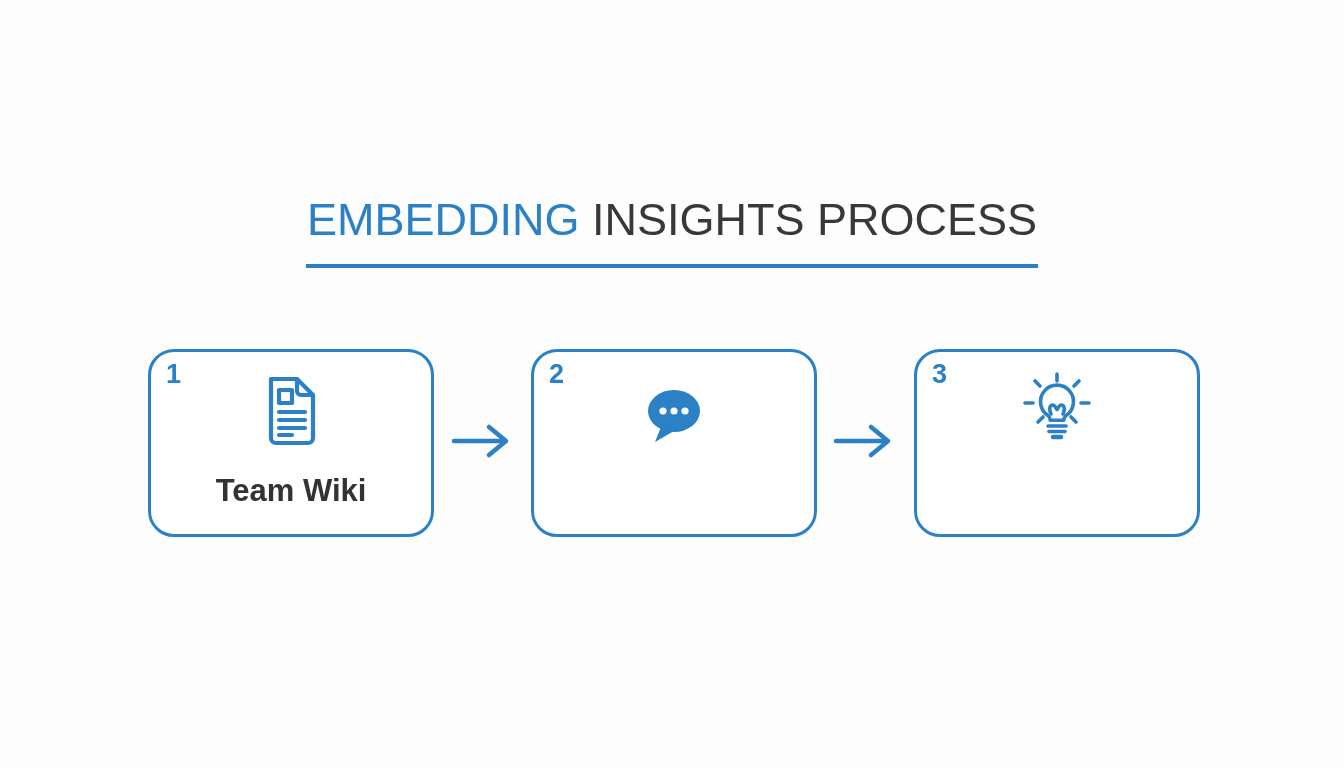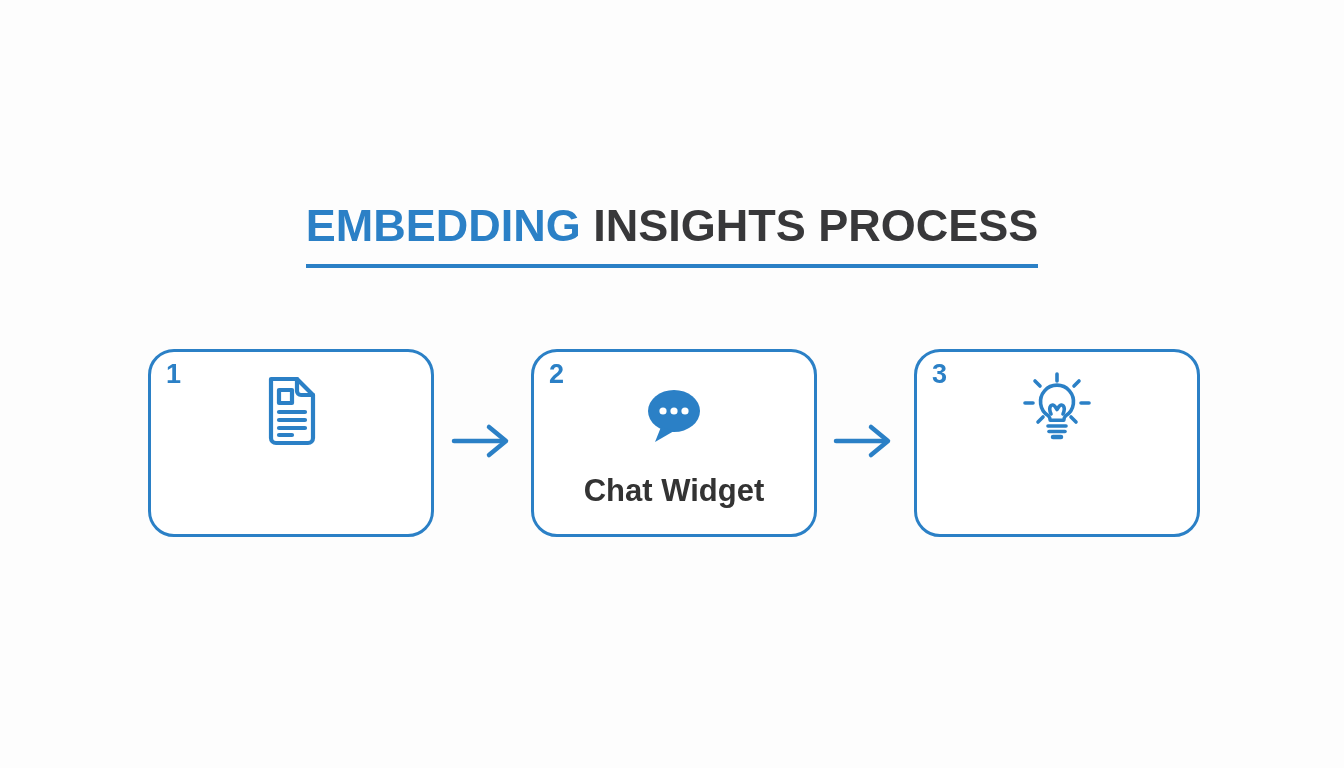--- a/index.html
+++ b/index.html
@@ -16,24 +16,24 @@
     overflow:hidden;
   }
   .stage{
     position:relative;
     width:1344px;height:768px;
     background:var(--background);
   }
   .title{
     position:absolute;
     top:197px;left:0;right:0;
-    margin:6px;
+    margin:0;
     text-align:center;
     font-size:45px;
-    font-weight:700;
+    font-weight:400;
     letter-spacing:0;
     line-height:1;
     color:var(--heading-text);
     white-space:pre;
   }
   .title .highlight{color:var(--accent);}
   .title-underline{
     position:absolute;
     top:264px;
     left:306px;
@@ -104,41 +104,41 @@
       <svg width="64" height="72" viewBox="0 0 64 72" fill="none" stroke="currentColor" stroke-width="4.2" stroke-linecap="round" stroke-linejoin="round">
         <path d="M12 5 h26 l16 16 v43 a5 5 0 0 1 -5 5 H17 a5 5 0 0 1 -5 -5 Z"></path>
         <path d="M38 5 v12 a4 4 0 0 0 4 4 h12"></path>
         <rect x="20" y="16" width="13" height="13"></rect>
         <line x1="20" y1="38" x2="46" y2="38"></line>
         <line x1="20" y1="46" x2="46" y2="46"></line>
         <line x1="20" y1="54" x2="46" y2="54"></line>
         <line x1="20" y1="61" x2="33" y2="61"></line>
       </svg>
     </span>
+    <div class="step-label">Team Wiki</div>
   </div>
 
   <span class="arrow pos-1">
     <svg width="66" height="40" viewBox="0 0 66 40" fill="none" stroke="currentColor" stroke-width="4.5" stroke-linecap="round" stroke-linejoin="round">
       <line x1="4" y1="20" x2="52" y2="20"></line>
       <path d="M39 6 L56 20 L39 34"></path>
     </svg>
   </span>
 
   <div class="step-box pos-2">
     <div class="step-number">2</div>
     <span class="step-icon chat">
       <svg width="64" height="58" viewBox="0 0 64 58" fill="none">
         <ellipse cx="32" cy="25" rx="26" ry="21" fill="currentColor"></ellipse>
         <path d="M19 41 L13 56 L32 45 Z" fill="currentColor"></path>
         <circle cx="21" cy="25" r="3.6" fill="#ffffff"></circle>
         <circle cx="32" cy="25" r="3.6" fill="#ffffff"></circle>
         <circle cx="43" cy="25" r="3.6" fill="#ffffff"></circle>
       </svg>
     </span>
-    <div class="step-label">Chat Widget</div>
   </div>
 
   <span class="arrow pos-2">
     <svg width="66" height="40" viewBox="0 0 66 40" fill="none" stroke="currentColor" stroke-width="4.5" stroke-linecap="round" stroke-linejoin="round">
       <line x1="4" y1="20" x2="52" y2="20"></line>
       <path d="M39 6 L56 20 L39 34"></path>
     </svg>
   </span>
 
   <div class="step-box pos-3">

